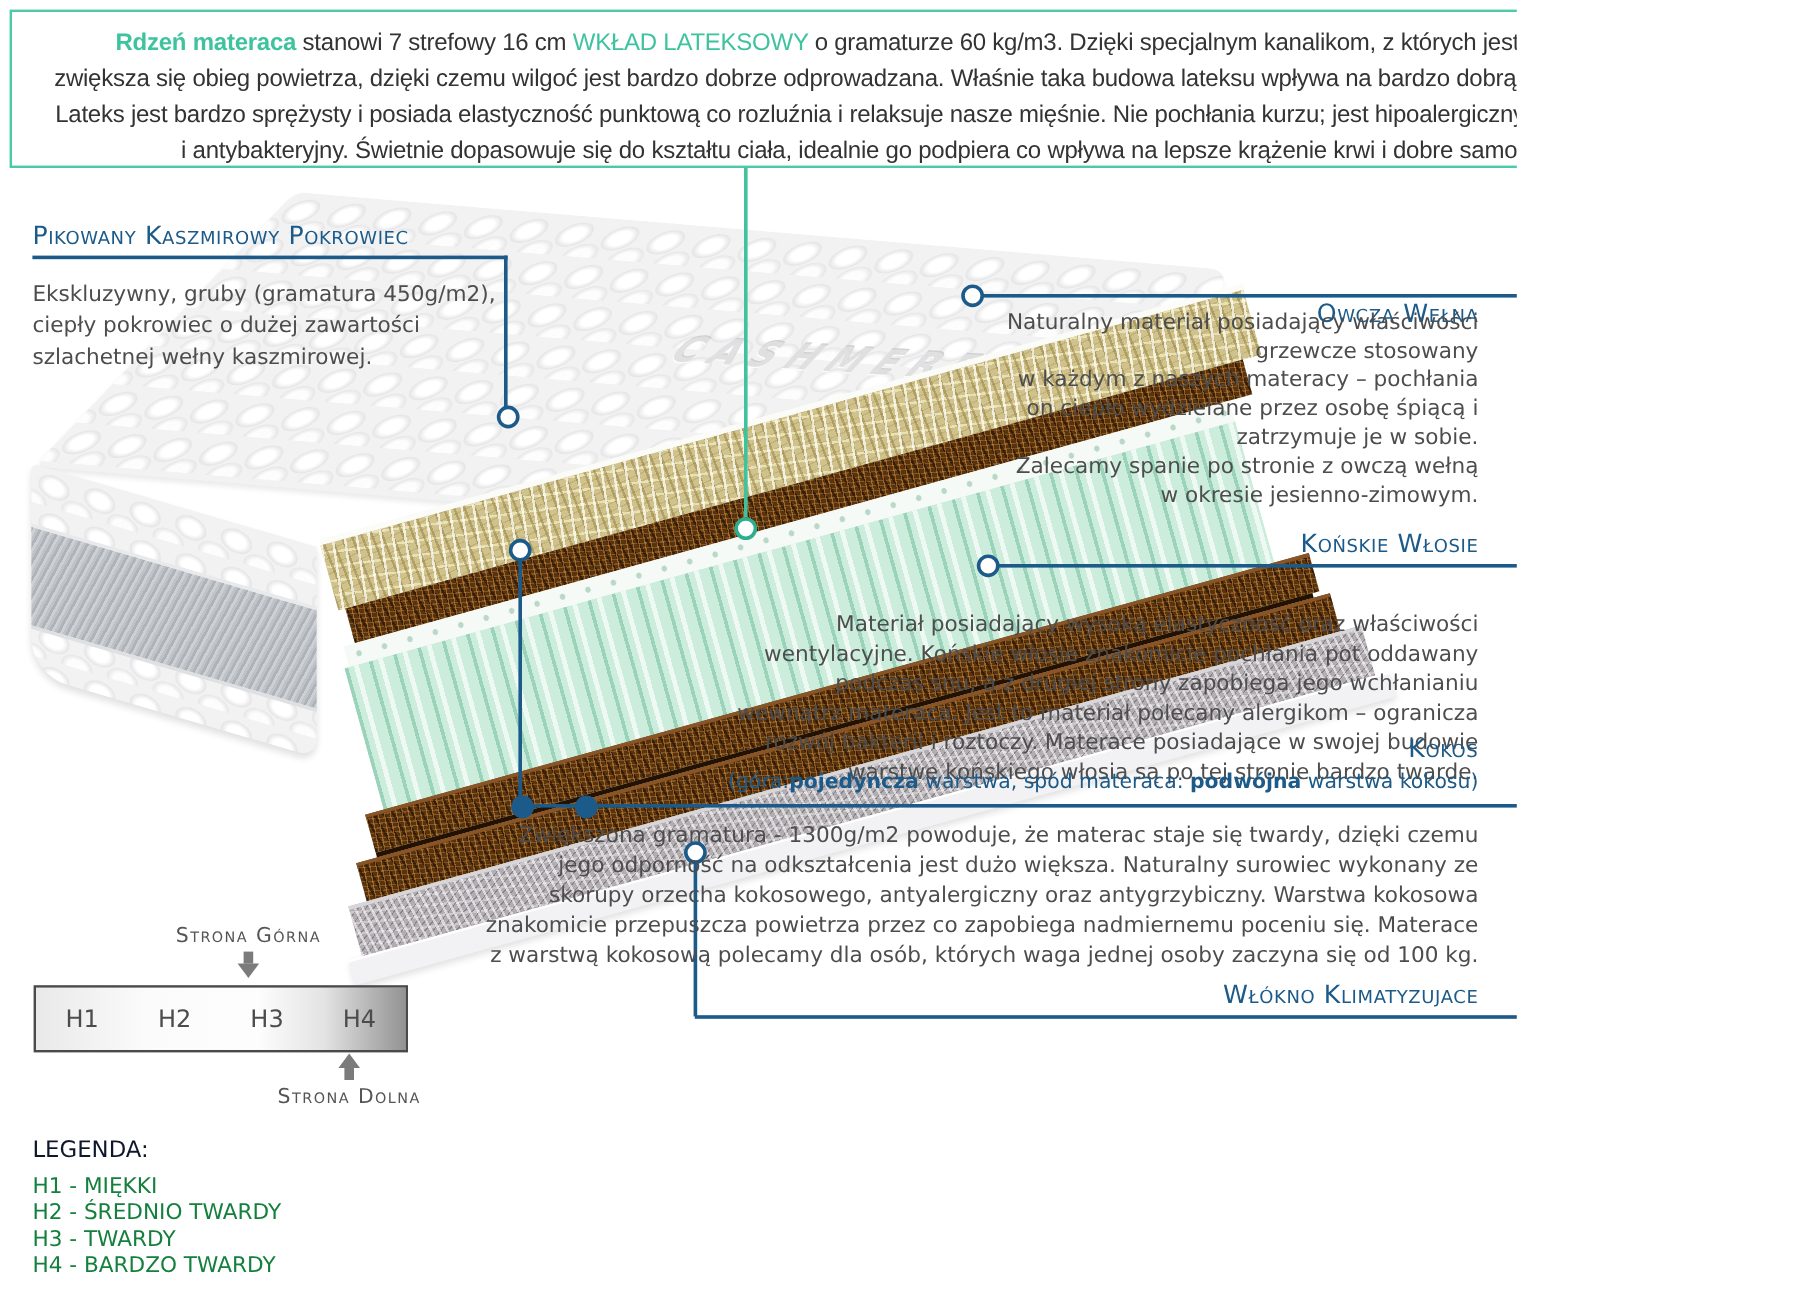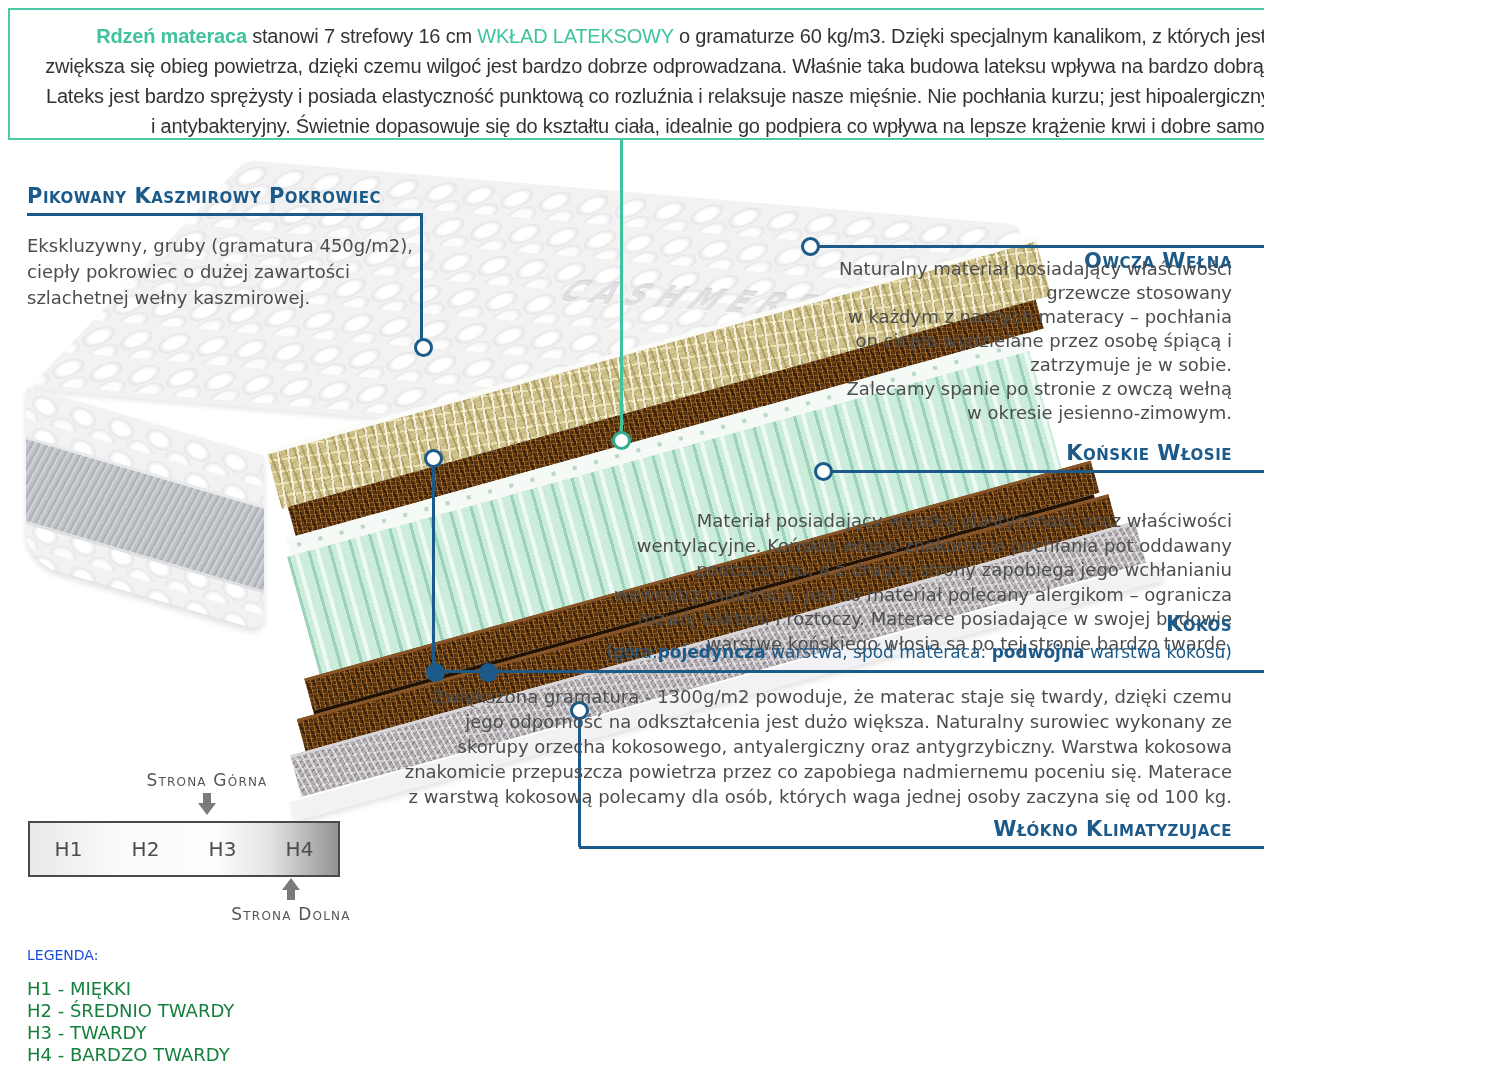--- a/index.html
+++ b/index.html
@@ -16,40 +16,40 @@
   .hl-b{font-weight:bold;}
   
   .cl-line{position:absolute;background:var(--blue,#1c5a89);z-index:6;}
   .cl-teal-line{position:absolute;background:var(--teal,#3fc39e);z-index:6;}
   .cl-ring{position:absolute;width:13px;height:13px;border:3.5px solid var(--blue,#1c5a89);
            background:#fff;border-radius:50%;z-index:7;}
   .cl-ring.teal{border-color:#2fae8f;}
   .cl-dot{position:absolute;width:19px;height:19px;background:var(--blue,#1c5a89);
           border-radius:50%;z-index:7;}
   
-  .co-title{position:absolute;color:var(--blue,#1c5a89);font-weight:bold;
+  .co-title{position:absolute;color:var(--blue,#1c5a89);font-weight:normal;
             font-variant:small-caps;font-size:21px;letter-spacing:.5px;z-index:8;white-space:nowrap;}
   .co-desc{position:absolute;font-size:18px;line-height:24.5px;color:#4d4d4d;
            white-space:pre-line;z-index:8;}
   .right-align{right:32px;text-align:right;}
   .co-sub{position:absolute;right:32px;text-align:right;font-size:17px;color:var(--blue,#1c5a89);
           z-index:8;white-space:nowrap;}
   
   .side-label{position:absolute;width:240px;text-align:center;font-variant:small-caps;
               font-size:17px;letter-spacing:1.2px;color:#555;z-index:8;}
   .arr-stem{position:absolute;width:8px;background:#7b7b7b;z-index:8;}
   .arr-head-down{position:absolute;width:0;height:0;border-left:9px solid transparent;
                  border-right:9px solid transparent;border-top:12px solid #7b7b7b;z-index:8;}
   .arr-head-up{position:absolute;width:0;height:0;border-left:9px solid transparent;
                border-right:9px solid transparent;border-bottom:12px solid #7b7b7b;z-index:8;}
   #h-bar{position:absolute;left:28px;top:821px;width:308px;height:52px;
          border:2px solid #4a4a4a;display:flex;align-items:center;z-index:8;
          background:linear-gradient(90deg,#e9e9e9 0%,#fbfbfb 30%,#fdfdfd 60%,#e3e3e3 78%,#939393 100%);}
   .h-label{flex:1;text-align:center;font-size:20px;color:#4c4c4c;}
-  #legend-title{position:absolute;left:27px;top:947px;font-size:14px;color:#1d4ed8;z-index:8;}
+  #legend-title{position:absolute;left:27px;top:947px;font-size:19px;color:#0f172a;z-index:8;}
   .legend-item{position:absolute;left:27px;font-size:18px;line-height:22px;color:#15803d;z-index:8;}
   
   #mattress{position:absolute;left:0;top:140px;width:1500px;height:720px;z-index:1;}
   .quilt{background-color:#f2f2f3;background-image:
      radial-gradient(ellipse 17px 13px at 19px 15px,#ffffff 45%,#e4e4e6 75%,rgba(246,246,247,0) 78%),
      radial-gradient(ellipse 17px 13px at 0px 31px,#fdfdfd 45%,#e6e6e8 75%,rgba(246,246,247,0) 78%),
      radial-gradient(ellipse 17px 13px at 38px 31px,#fdfdfd 45%,#e6e6e8 75%,rgba(246,246,247,0) 78%);
      background-size:38px 32px;}
   #cover-top{position:absolute;left:0;top:-140px;width:791px;height:229px;
              transform:matrix(1,0.0834,-0.952,1,246,160);transform-origin:0 0;

